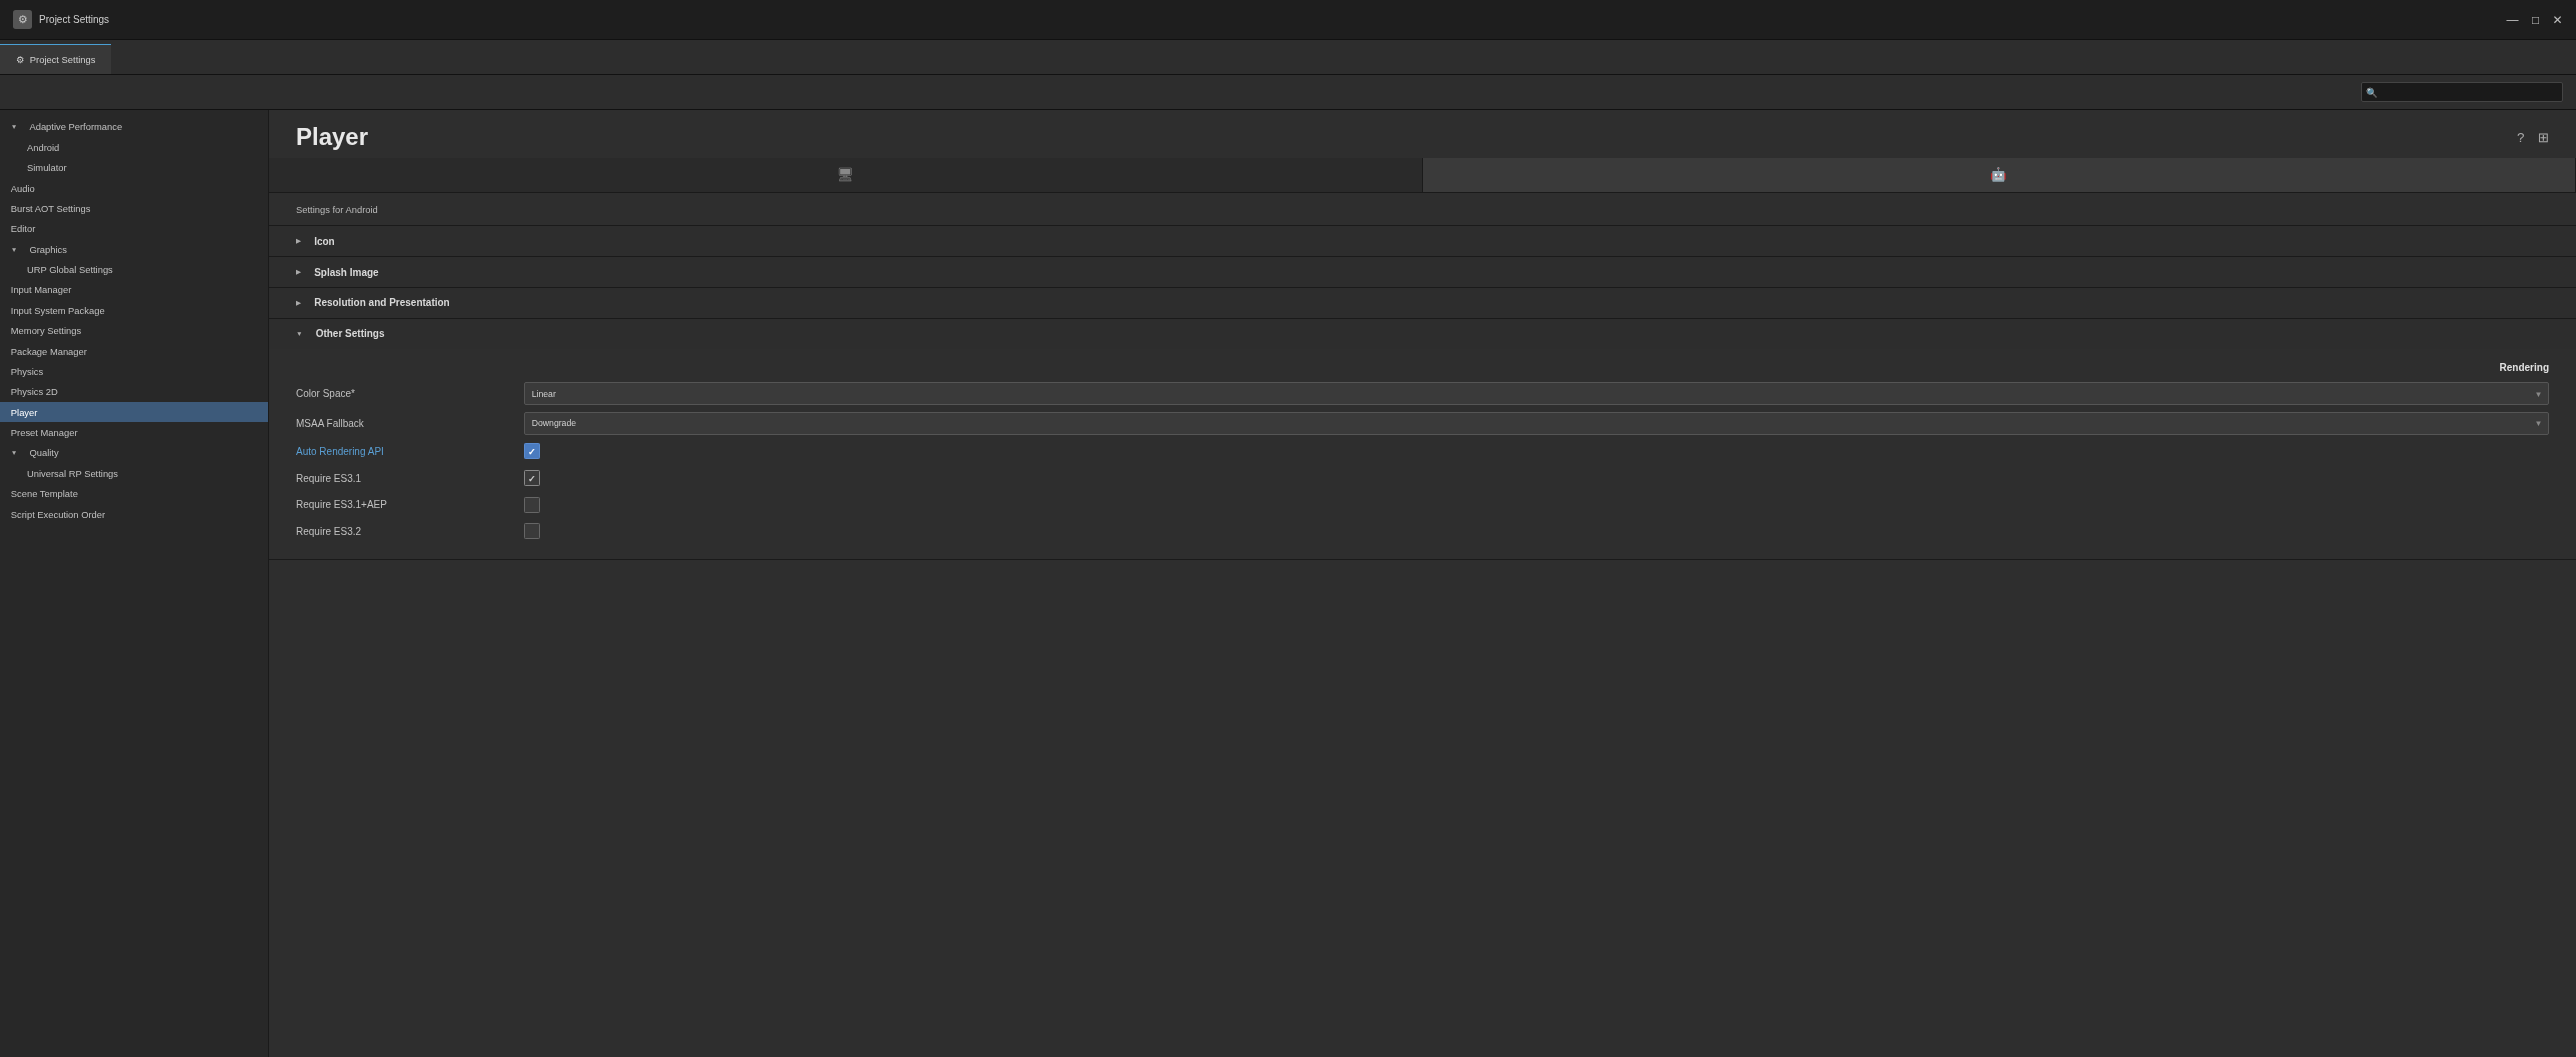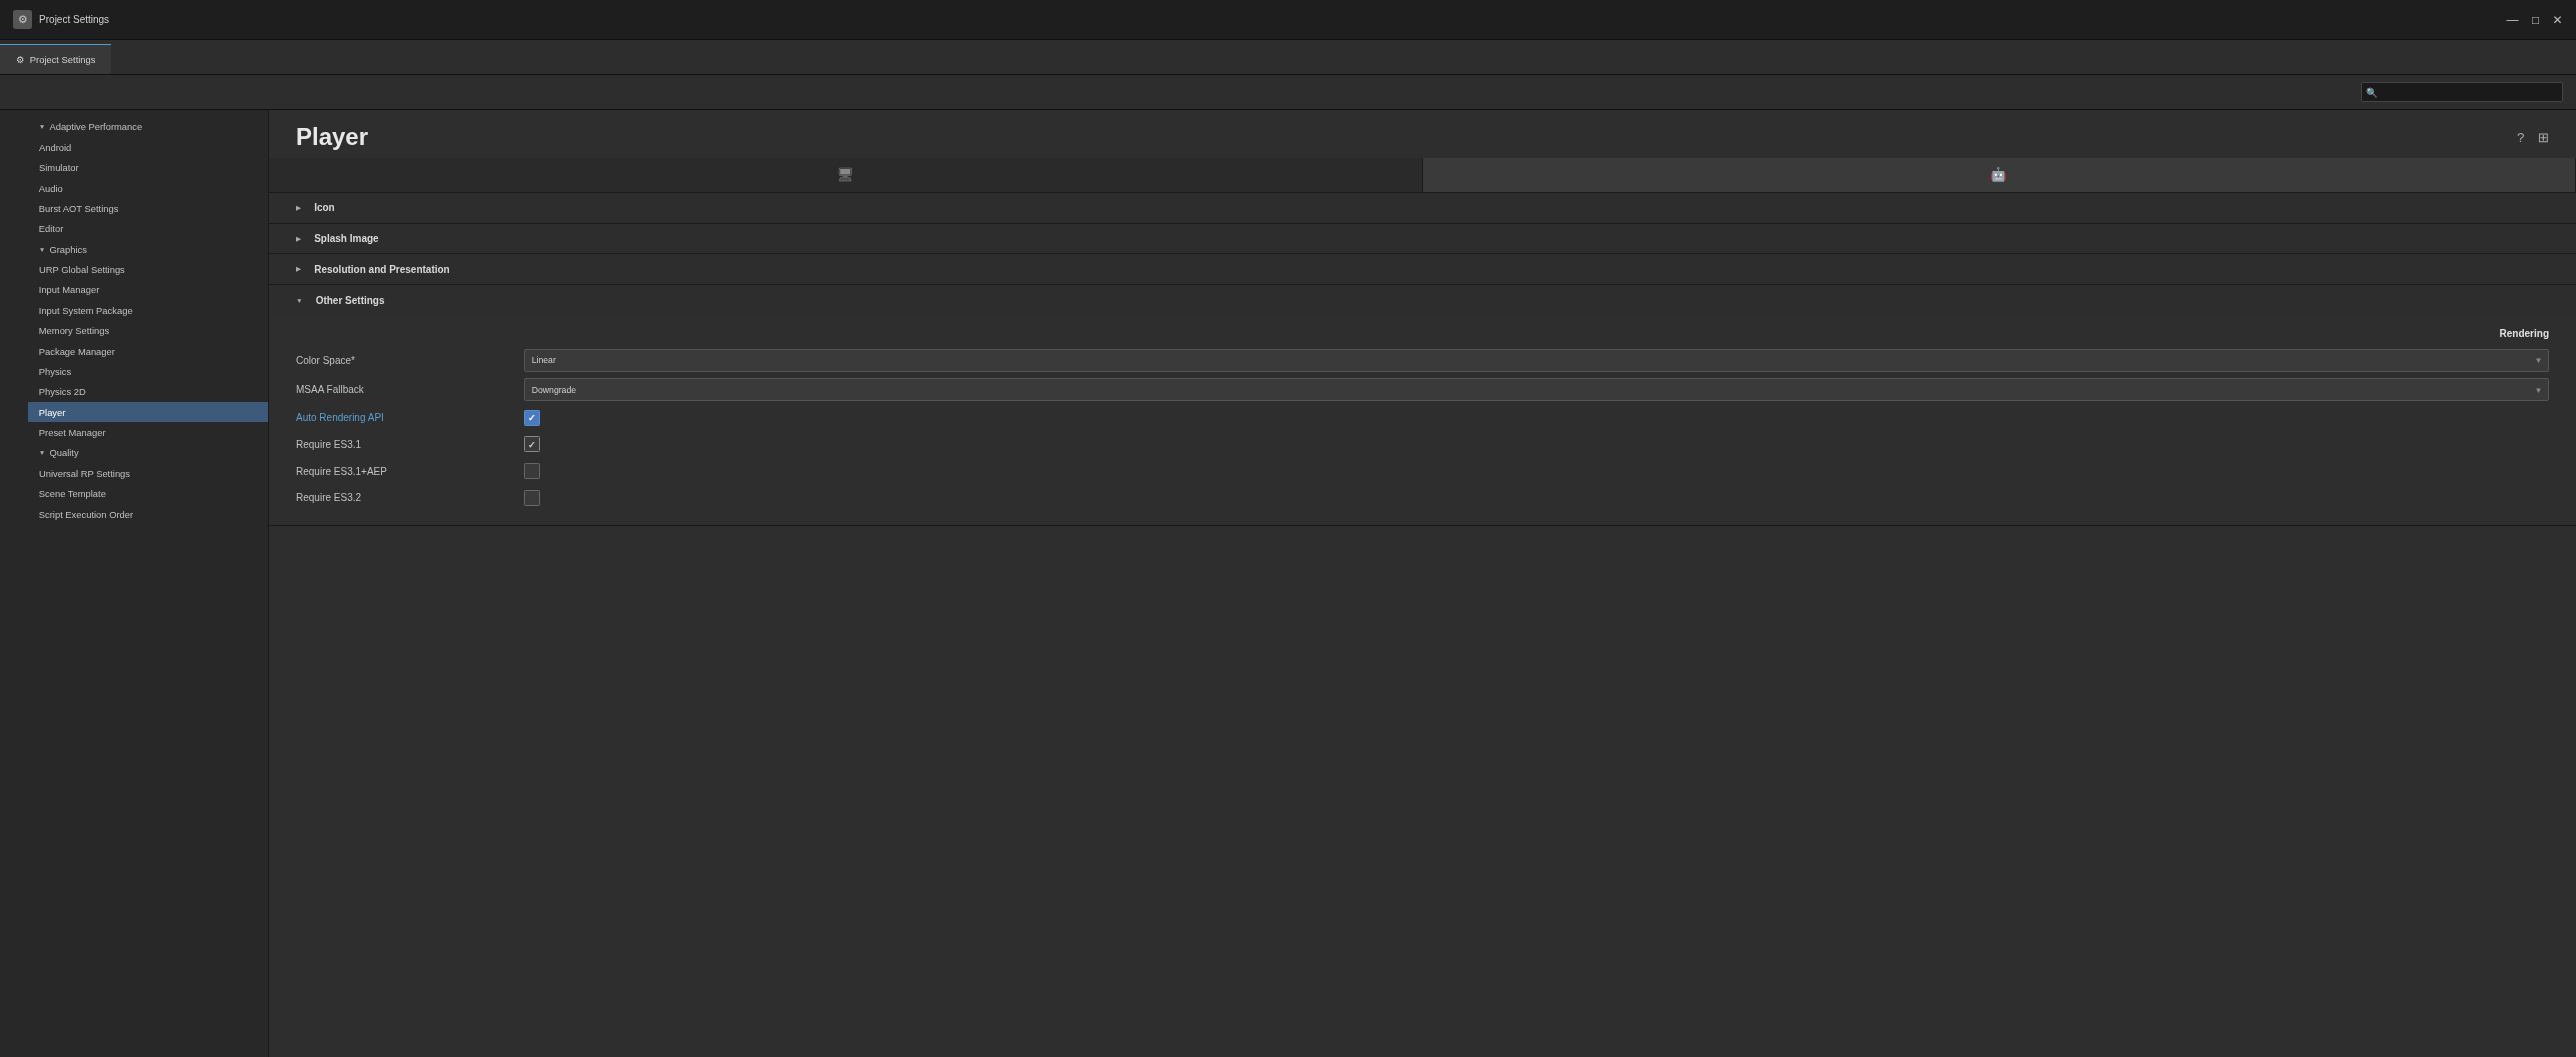--- a/index.html
+++ b/index.html
@@ -120,31 +120,30 @@
       border-right: 0.7px solid #1a1a1a;
       overflow-y: auto;
       flex-shrink: 0;
       padding-top: 6.7px;
     }
     .sidebar-item {
       padding: 4.7px 10.8px;
       cursor: pointer;
       display: flex;
       align-items: center;
-      gap: 4px;
+      gap: 12px;
       color: #c0c0c0;
       font-size: 9.4px;
-      margin-left: 28px;
     }
     .sidebar-item.active {
       background: #3d5a7a;
       color: #fff;
     }
     .sidebar-item.sub {
-      padding-left: 11px;
+      padding-left: 27px;
     }
     .chevron {
       font-size: 6.7px;
       color: #aaa;
     }
 
     
     .content {
       flex: 1;
       background: #2e2e2e;
@@ -425,20 +424,21 @@
         <button class="header-icon-btn">?</button>
         <button class="header-icon-btn">⊞</button>
       </div>
     </div>
 
     <div class="platform-tabs" id="platform-tabs">
         <div class="platform-tab">🖥</div>
         <div class="platform-tab active">🤖</div>
       </div>
 
+    <div class="settings-for">Settings for Android</div>
 
     <div id="sections">
         <div class="section">
           <div class="section-header">
             <span class="section-chevron">▶</span>
             <span class="section-title">Icon</span>
           </div>
         </div>
         <div class="section">
           <div class="section-header">

